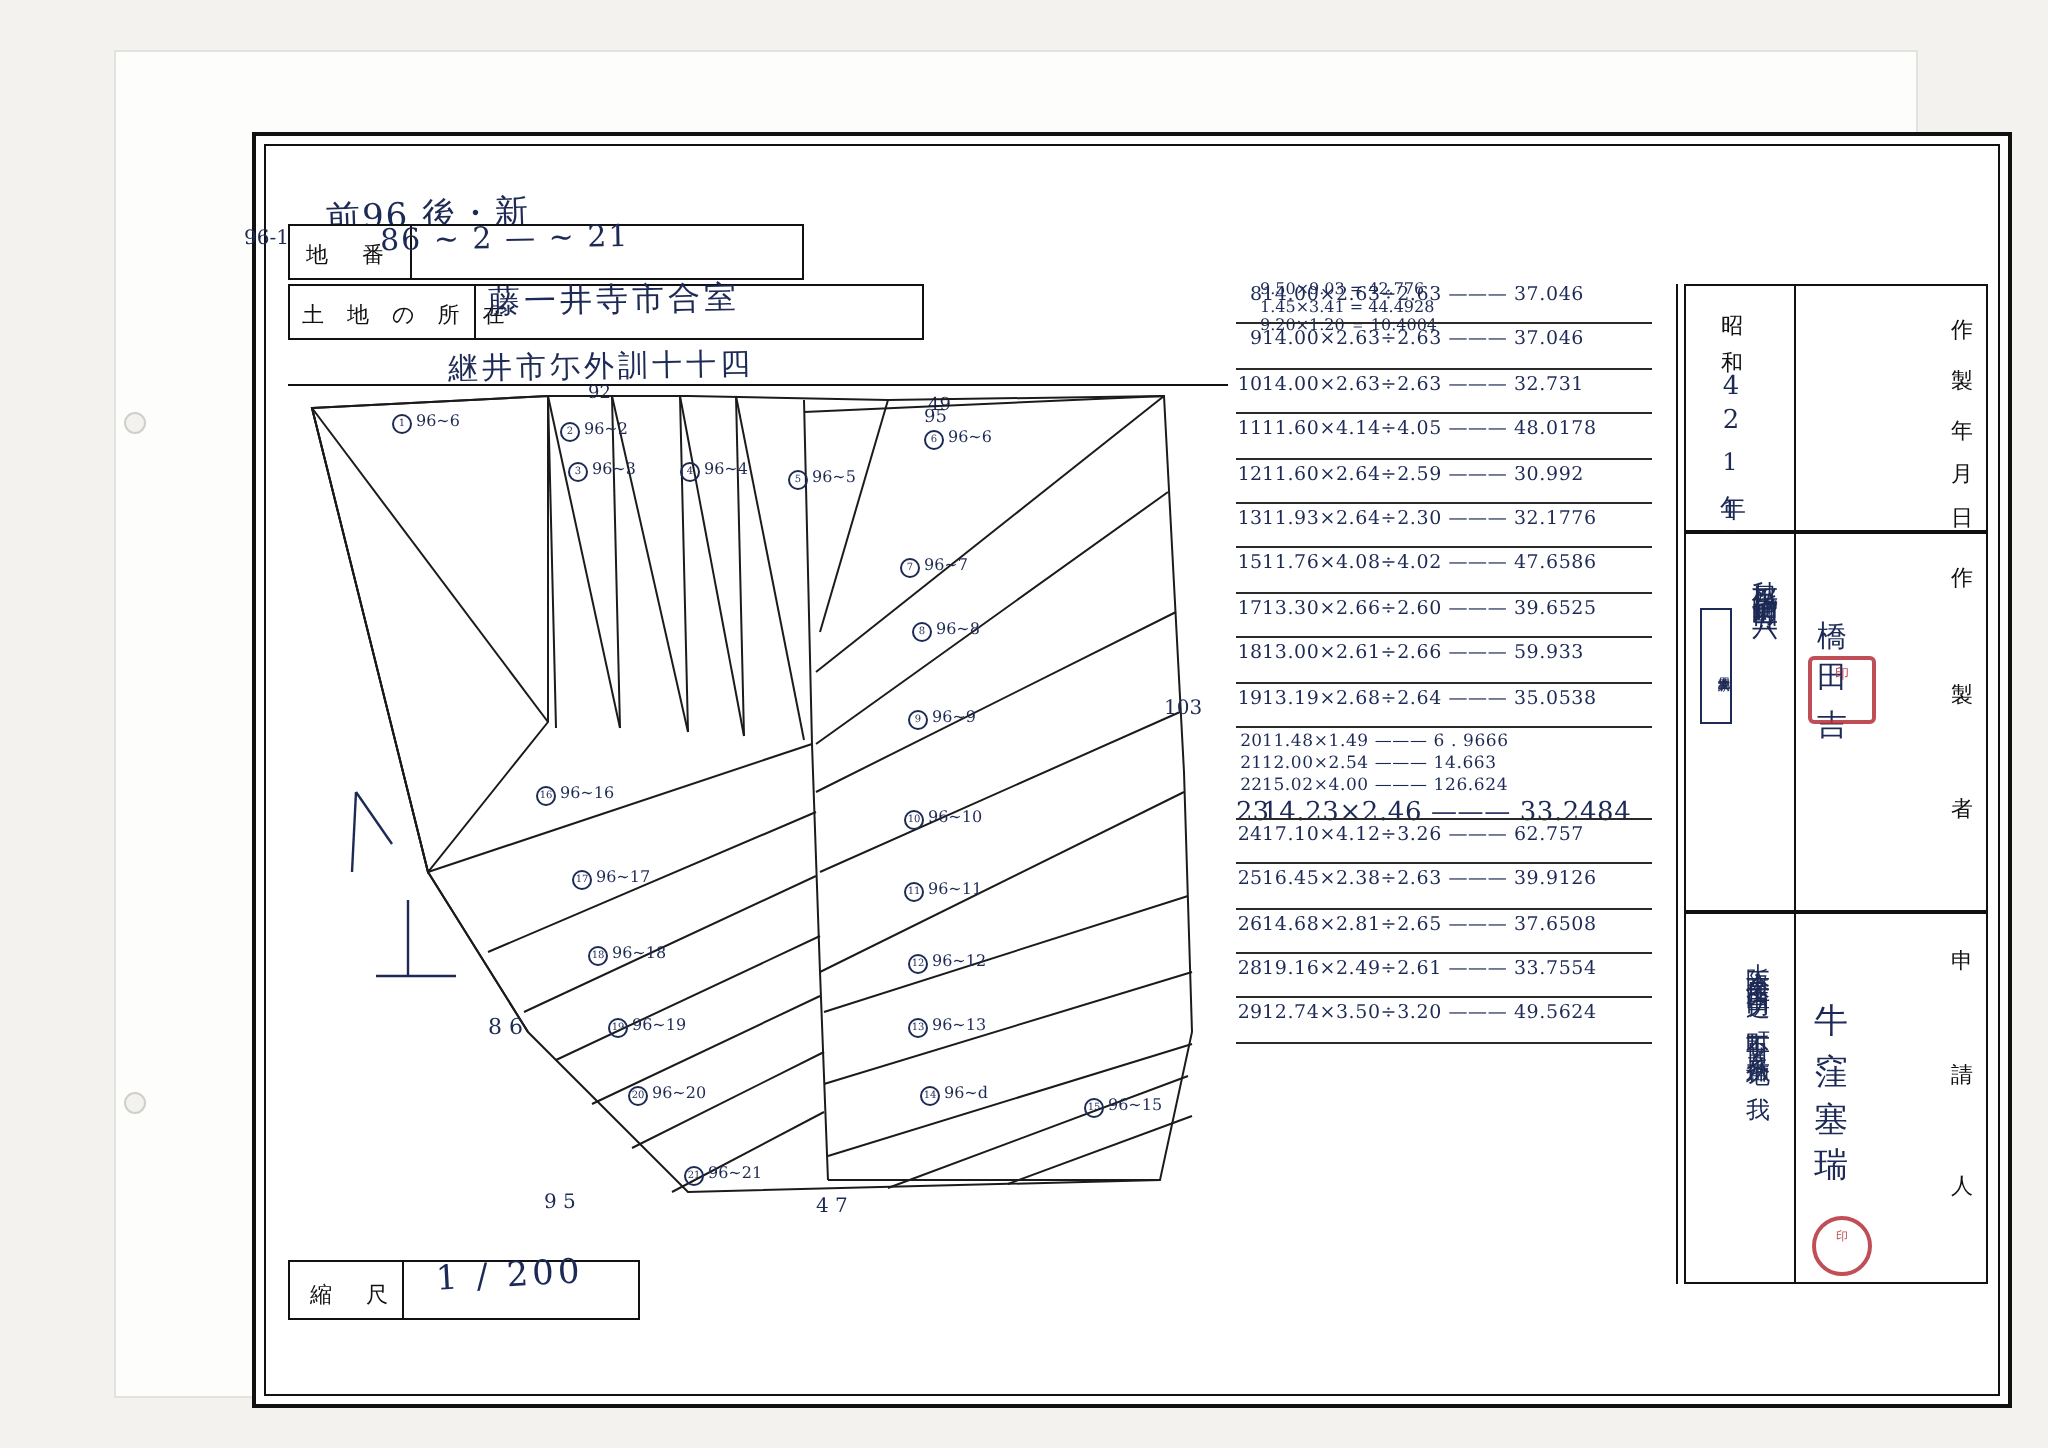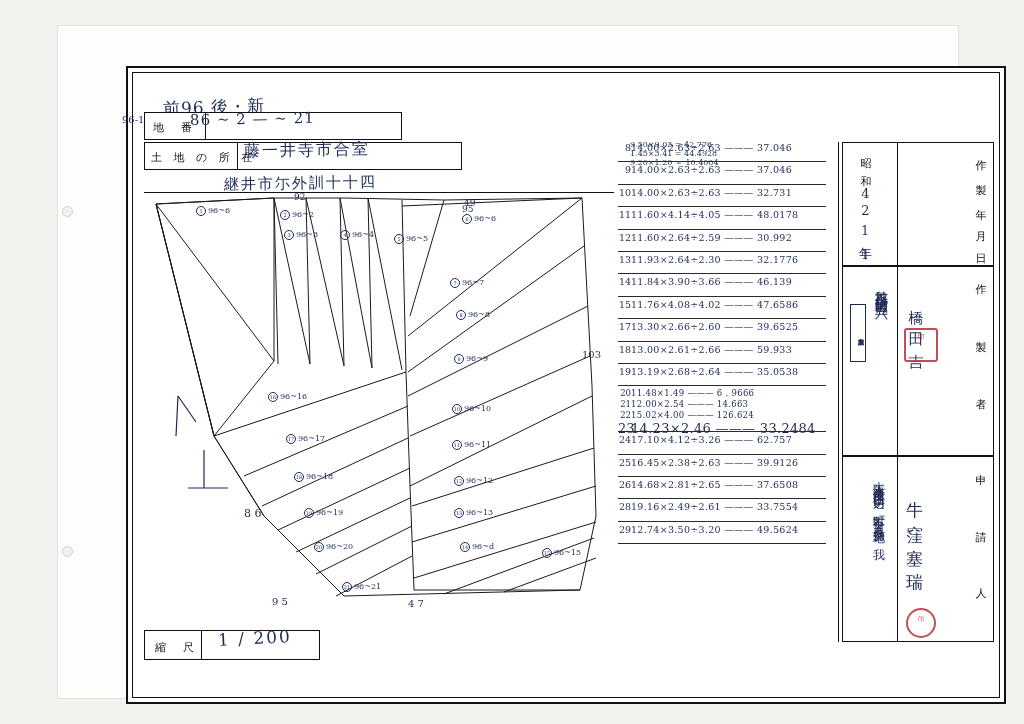--- a/index.html
+++ b/index.html
@@ -475,21 +475,20 @@
       <div>9.20×1.20 ＝ 10.4004</div>
     </div>
 
     <div class="calc-col">
       <div class="calc-row"><span class="num">8</span><span class="expr">14.00×2.63÷2.63 ——— 37.046</span><span class="calc-rule"></span></div>
       <div class="calc-row"><span class="num">9</span><span class="expr">14.00×2.63÷2.63 ——— 37.046</span><span class="calc-rule"></span></div>
       <div class="calc-row"><span class="num">10</span><span class="expr">14.00×2.63÷2.63 ——— 32.731</span><span class="calc-rule"></span></div>
       <div class="calc-row"><span class="num">11</span><span class="expr">11.60×4.14÷4.05 ——— 48.0178</span><span class="calc-rule"></span></div>
       <div class="calc-row"><span class="num">12</span><span class="expr">11.60×2.64÷2.59 ——— 30.992</span><span class="calc-rule"></span></div>
       <div class="calc-row"><span class="num">13</span><span class="expr">11.93×2.64÷2.30 ——— 32.1776</span><span class="calc-rule"></span></div>
-      <div class="calc-row"><span class="num">14</span><span class="expr">11.84×3.90÷3.66 ——— 46.139</span><span class="calc-rule"></span></div>
       <div class="calc-row"><span class="num">15</span><span class="expr">11.76×4.08÷4.02 ——— 47.6586</span><span class="calc-rule"></span></div>
       <div class="calc-row"><span class="num">17</span><span class="expr">13.30×2.66÷2.60 ——— 39.6525</span><span class="calc-rule"></span></div>
       <div class="calc-row"><span class="num">18</span><span class="expr">13.00×2.61÷2.66 ——— 59.933</span><span class="calc-rule"></span></div>
       <div class="calc-row"><span class="num">19</span><span class="expr">13.19×2.68÷2.64 ——— 35.0538</span><span class="calc-rule"></span></div>
       <div class="calc-row" style="height:11px; font-size:8.5px;"><span class="num">20</span><span class="expr">11.48×1.49 ——— 6 . 9666</span></div>
       <div class="calc-row" style="height:11px; font-size:8.5px;"><span class="num">21</span><span class="expr">12.00×2.54 ——— 14.663</span></div>
       <div class="calc-row" style="height:11px; font-size:8.5px;"><span class="num">22</span><span class="expr">15.02×4.00 ——— 126.624</span></div>
       <div class="calc-row" style="height:13px; font-size:13px;"><span class="num">23</span><span class="expr">14.23×2.46 ——— 33.2484</span><span class="calc-rule"></span></div>
       <div class="calc-row"><span class="num">24</span><span class="expr">17.10×4.12÷3.26 ——— 62.757</span><span class="calc-rule"></span></div>
       <div class="calc-row"><span class="num">25</span><span class="expr">16.45×2.38÷2.63 ——— 39.9126</span><span class="calc-rule"></span></div>

